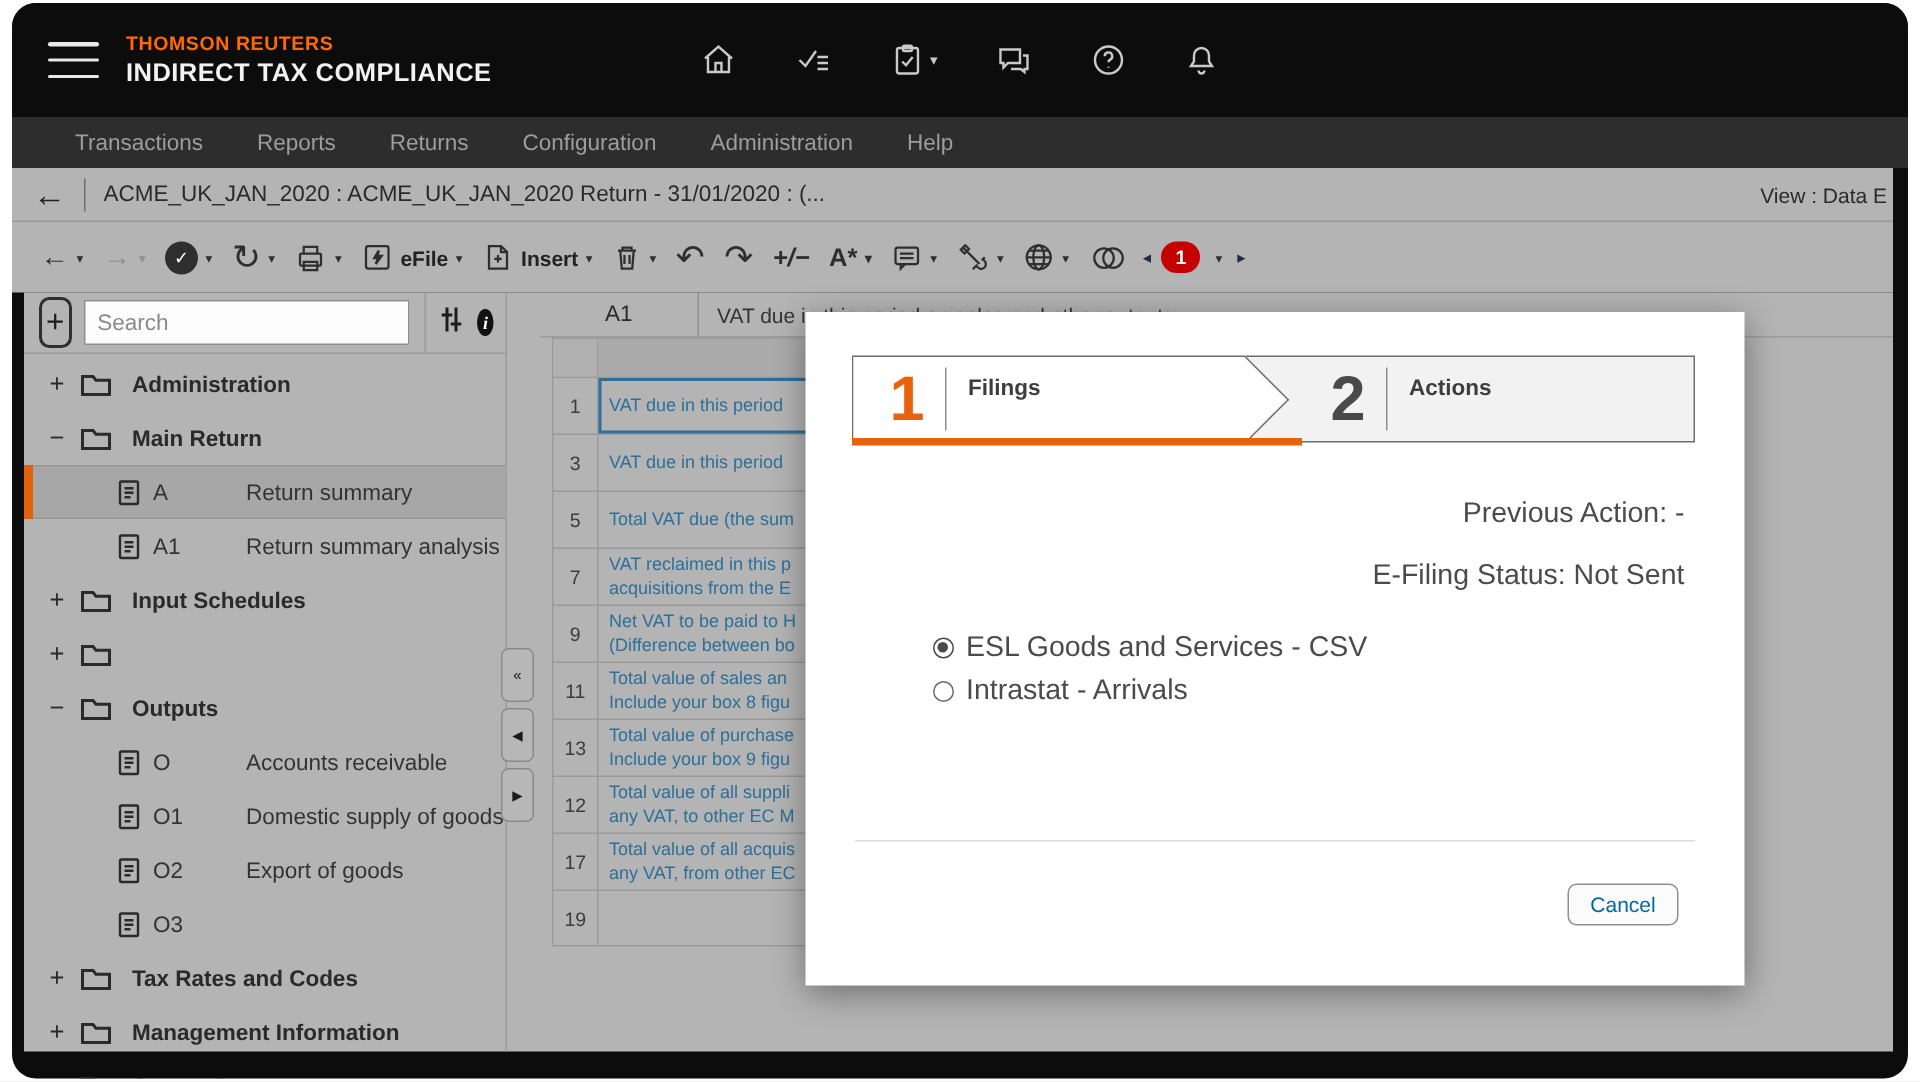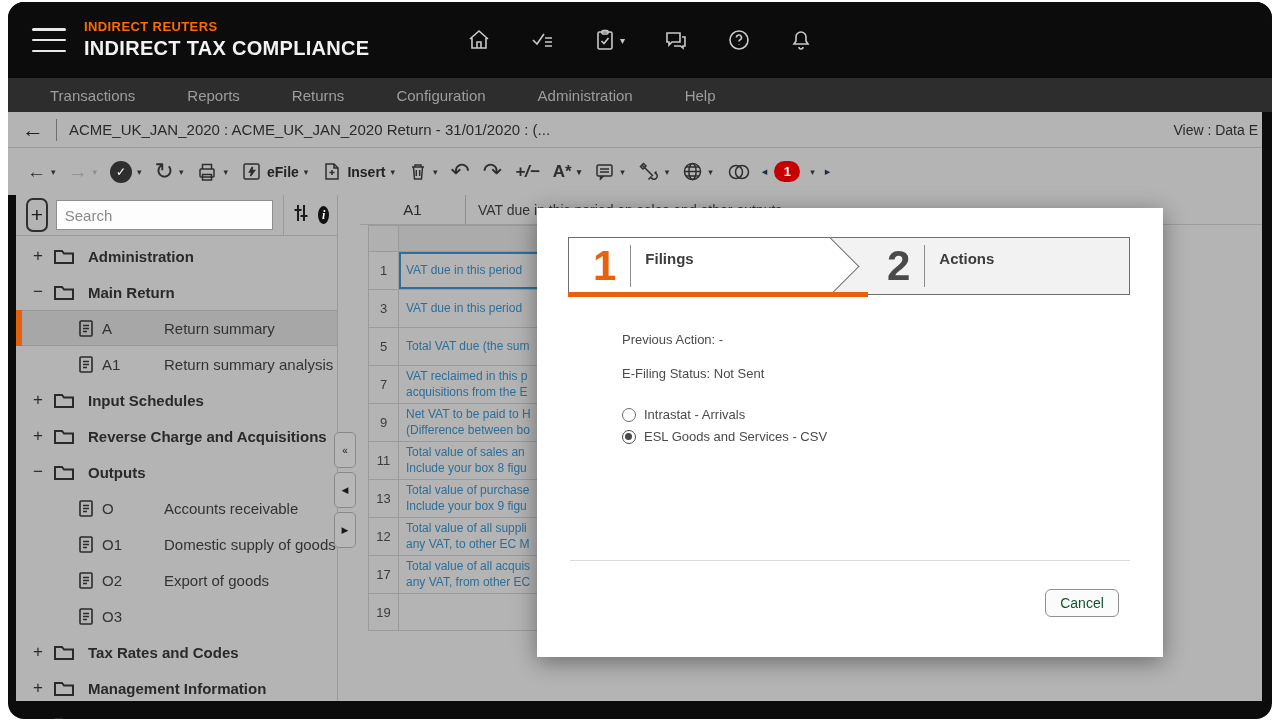--- a/index.html
+++ b/index.html
@@ -5,28 +5,28 @@
   * { margin:0; padding:0; box-sizing:border-box; }
   html,body { width:1280px; height:721px; background:#ffffff; font-family:"Liberation Sans", sans-serif; overflow:hidden; }
   .frame { position:absolute; left:8px; top:2px; width:1264px; height:717px; background:#0c0c0c; border-radius:16px; overflow:hidden; }
 
   
   .topbar { position:absolute; left:0; top:0; right:0; height:76px; background:#0c0c0c; display:flex; align-items:center; }
   .hamburger { width:34px; height:24px; margin-left:24px; display:flex; flex-direction:column; justify-content:space-between; cursor:pointer; }
   .hamburger span { display:block; height:2.5px; background:#e8e8e8; border-radius:2px; }
   .brand { margin-left:18px; line-height:1.25; }
   .brand .tr { color:#ff6a00; font-size:13px; font-weight:700; letter-spacing:.4px; }
-  .brand .prod { color:#f2f2f2; font-size:20px; font-weight:700; letter-spacing:.3px; }
+  .brand .prod { color:#f2f2f2; font-size:17px; font-weight:700; letter-spacing:.3px; }
   .top-icons { position:absolute; left:50%; transform:translateX(-50%); display:flex; align-items:center; gap:38px; }
   .tico { color:#c9c9c9; display:flex; align-items:center; cursor:pointer; }
   .tico svg { stroke:#c9c9c9; fill:none; stroke-width:1.6; }
   .tico .caret { color:#c9c9c9; font-size:10px; margin-left:3px; }
 
   
-  .menubar { position:absolute; left:0; top:76px; right:0; height:34px; background:#2d2d2d; display:flex; align-items:center; gap:52px; padding-left:42px; }
+  .menubar { position:absolute; left:0; top:76px; right:0; height:34px; background:#2d2d2d; display:flex; align-items:center; gap:36px; padding-left:42px; }
   .menubar .mitem { color:#9d9d9d; font-size:15px; cursor:pointer; }
 
   
   .crumbbar { position:absolute; left:0; top:110px; right:10px; height:36px; background:#b4b4b4; border-bottom:1px solid #9a9a9a; display:flex; align-items:center; }
   .backarrow { font-size:22px; color:#222; margin-left:14px; cursor:pointer; line-height:1; }
   .crumb-divider { width:1px; height:22px; background:#6f6f6f; margin:0 12px 0 12px; }
   .crumbtitle { font-size:15px; color:#2a2a2a; }
   .viewlabel { position:absolute; right:4px; font-size:14px; color:#2a2a2a; white-space:nowrap; }
 
   
@@ -89,43 +89,43 @@
   .chevron { position:absolute; left:241px; top:8px; width:41px; height:41px; background:#fff; border-top:1px solid #6e6e6e; border-right:1px solid #6e6e6e; transform:rotate(45deg); z-index:1; }
   .orangebar { position:absolute; left:-1px; bottom:-3px; width:300px; height:5px; background:#e8610c; z-index:4; }
   .stepcontent { position:absolute; top:0; bottom:0; display:flex; align-items:center; z-index:2; }
   .stepcontent.s1 { left:24px; }
   .stepcontent.s2 { left:318px; }
   .stepnum { font-size:42px; font-weight:700; line-height:1; }
   .stepnum.orange { color:#e8610c; }
   .stepnum.gray { color:#4a4a4a; }
   .stepdiv { width:1px; height:42px; background:#8d8d8d; margin:0 14px; }
   .steplabel { font-size:15px; font-weight:700; color:#3d3d3d; position:relative; top:-8px; }
-  .mbody { position:absolute; left:85px; top:124px; right:40px; font-size:13px; color:#4b4b4b; }
+  .mbody { position:absolute; left:85px; top:124px; right:40px; font-size:19px; color:#4b4b4b;text-align:right; }
   .mline { margin-bottom:19px; }
   .radios { margin-top:26px; }
   .radio-row { display:flex; align-items:center; margin-bottom:7px; cursor:pointer; }
   .rdot { width:14px; height:14px; border:1.5px solid #6d6d6d; border-radius:50%; margin-right:8px; position:relative; flex:0 0 auto; }
   .radio-row.sel .rdot { border-color:#4a4a4a; }
   .radio-row.sel .rdot::after { content:""; position:absolute; left:2.2px; top:2.2px; width:7px; height:7px; border-radius:50%; background:#4a4a4a; }
   .mdivider { position:absolute; left:33px; right:33px; top:352px; height:1px; background:#dcdcdc; }
-  .cancelbtn { position:absolute; right:44px; top:381px; width:74px; height:28px; border:1px solid #8f8f8f; border-radius:6px; background:#fbfbfb; font-size:14px; color:#14532d; font-family:"Liberation Sans", sans-serif; cursor:pointer; }
+  .cancelbtn { position:absolute; right:44px; top:381px; width:74px; height:28px; border:1px solid #8f8f8f; border-radius:6px; background:#fbfbfb; font-size:14px; color:#0369a1; font-family:"Liberation Sans", sans-serif; cursor:pointer; }
 </style>
 </head>
 <body>
 
 <div class="frame">
 
   <div class="topbar">
     <div class="hamburger">
         <span></span>
         <span></span>
         <span></span>
       </div>
     <div class="brand">
-      <div class="tr">INDIRECT REUTERS</div>
+      <div class="tr">THOMSON REUTERS</div>
       <div class="prod">INDIRECT TAX COMPLIANCE</div>
     </div>
     <div class="top-icons">
       <div class="tico">
         <svg width="24" height="24" viewBox="0 0 24 24">
             <path d="M3 11 L12 3 L21 11 M5 10 V20 H19 V10 M10 20 V14 H14 V20"></path>
           </svg>
       </div>
       <div class="tico">
         <svg width="26" height="24" viewBox="0 0 26 24">
@@ -339,21 +339,20 @@
               </span>
             <span class="flabel">Input Schedules</span>
           </div>
           <div class="trow">
             <span class="exp">+</span>
             <span class="foldericon">
                 <svg width="22" height="17" viewBox="0 0 22 17" stroke="#2a2a2a" fill="none" stroke-width="2">
                   <path d="M2 15 V3 H9 L11 5.5 H20 V15 Z"></path>
                 </svg>
               </span>
-            <span class="flabel">Reverse Charge and Acquisitions</span>
           </div>
           <div class="trow">
             <span class="exp">−</span>
             <span class="foldericon">
                 <svg width="22" height="17" viewBox="0 0 22 17" stroke="#2a2a2a" fill="none" stroke-width="2">
                   <path d="M2 15 V3 H9 L11 5.5 H20 V15 Z"></path>
                 </svg>
               </span>
             <span class="flabel">Outputs</span>
           </div>
@@ -524,27 +523,27 @@
       <div class="stepcontent s2">
         <span class="stepnum gray">2</span>
         <span class="stepdiv"></span>
         <span class="steplabel">Actions</span>
       </div>
     </div>
     <div class="mbody">
       <div class="mline">Previous Action: -</div>
       <div class="mline">E-Filing Status: Not Sent</div>
       <div class="radios">
+        <div class="radio-row sel">
+          <span class="rdot"></span>
+          <span>ESL Goods and Services - CSV</span>
+        </div>
         <div class="radio-row">
           <span class="rdot"></span>
           <span>Intrastat - Arrivals</span>
-        </div>
-        <div class="radio-row sel">
-          <span class="rdot"></span>
-          <span>ESL Goods and Services - CSV</span>
         </div>
       </div>
     </div>
     <div class="mdivider"></div>
     <button class="cancelbtn">Cancel</button>
   </div>
 
 </div>
 
 </body></html>

